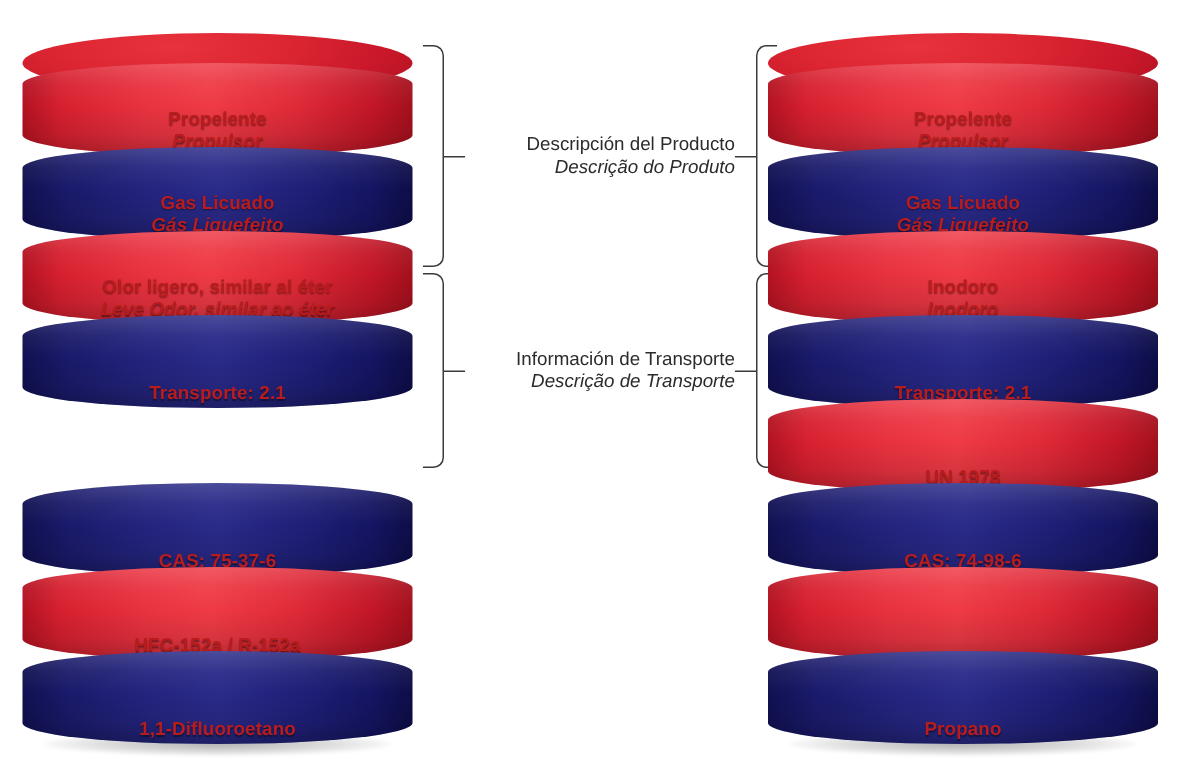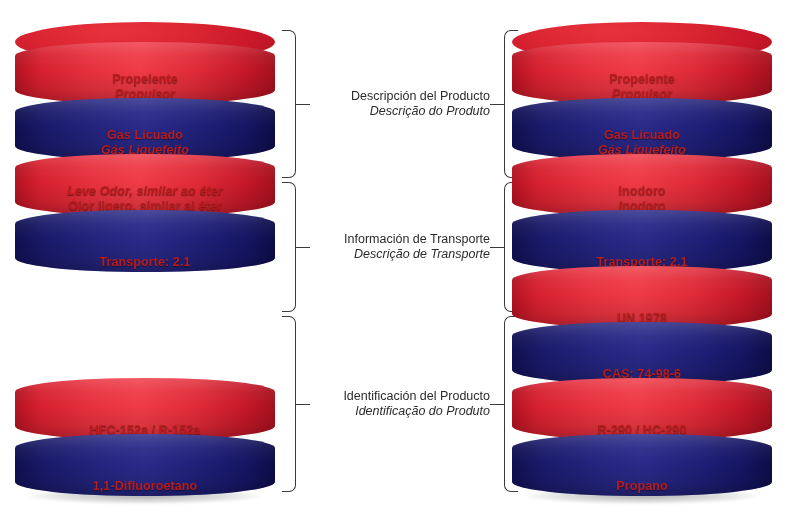--- a/index.html
+++ b/index.html
@@ -207,29 +207,36 @@
         <div class="sheen"></div>
         <div class="band-label">
           <span class="line es">Gas Licuado</span>
           <span class="line pt">Gás Liquefeito</span>
         </div>
       </div>
       <div class="band red" style="top: 132px; height: 62px; z-index: 3;">
         <div class="body"></div>
         <div class="sheen"></div>
         <div class="band-label">
+          <span class="line es">Olor ligero, similar al éter</span>
           <span class="line pt">Leve Odor, similar ao éter</span>
-          <span class="line es">Olor ligero, similar al éter</span>
         </div>
       </div>
       <div class="band blue" style="top: 188px; height: 62px; z-index: 4;">
         <div class="body"></div>
         <div class="sheen"></div>
         <div class="band-label">
           <span class="line es">Transporte: 2.1</span>
+        </div>
+      </div>
+      <div class="band blue" style="top: 300px; height: 62px; z-index: 6;">
+        <div class="body"></div>
+        <div class="sheen"></div>
+        <div class="band-label">
+          <span class="line es">CAS: 75-37-6</span>
         </div>
       </div>
       <div class="band red" style="top: 356px; height: 62px; z-index: 7;">
         <div class="body"></div>
         <div class="sheen"></div>
         <div class="band-label">
           <span class="line es">HFC-152a / R-152a</span>
         </div>
       </div>
       <div class="band blue" style="top: 412px; height: 62px; z-index: 8;">
@@ -257,30 +264,20 @@
     <div class="bracket bracket-left"></div>
     <div class="tick tick-left"></div>
     <div class="bracket bracket-right"></div>
     <div class="tick tick-right"></div>
     <div class="group-label">
       <span class="es">Información de Transporte</span>
       <span class="pt">Descrição de Transporte</span>
     </div>
   </div>
 
-  <div class="group" style="top:316px; height:176px;">
-    <div class="bracket bracket-left"></div>
-    <div class="tick tick-left"></div>
-    <div class="bracket bracket-right"></div>
-    <div class="tick tick-right"></div>
-    <div class="group-label">
-      <span class="es">Identificación del Producto</span>
-      <span class="pt">Identificação do Produto</span>
-    </div>
-  </div>
 
   <div class="stack stack-right">
       <div class="cap" style="top: 0px;"></div>
       <div class="band red" style="top: 20px; height: 62px; z-index: 1;">
         <div class="body"></div>
         <div class="sheen"></div>
         <div class="band-label">
           <span class="line es">Propelente</span>
           <span class="line pt">Propulsor</span>
         </div>
@@ -318,23 +315,20 @@
       <div class="band blue" style="top: 300px; height: 62px; z-index: 6;">
         <div class="body"></div>
         <div class="sheen"></div>
         <div class="band-label">
           <span class="line es">CAS: 74-98-6</span>
         </div>
       </div>
       <div class="band red" style="top: 356px; height: 62px; z-index: 7;">
         <div class="body"></div>
         <div class="sheen"></div>
-        <div class="band-label">
-          <span class="line es">R-290 / HC-290</span>
-        </div>
       </div>
       <div class="band blue" style="top: 412px; height: 62px; z-index: 8;">
         <div class="body"></div>
         <div class="sheen"></div>
         <div class="band-label">
           <span class="line es">Propano</span>
         </div>
       </div>
       <div class="stack-shadow" style="top: 466px; z-index: 0;"></div>
     </div>

